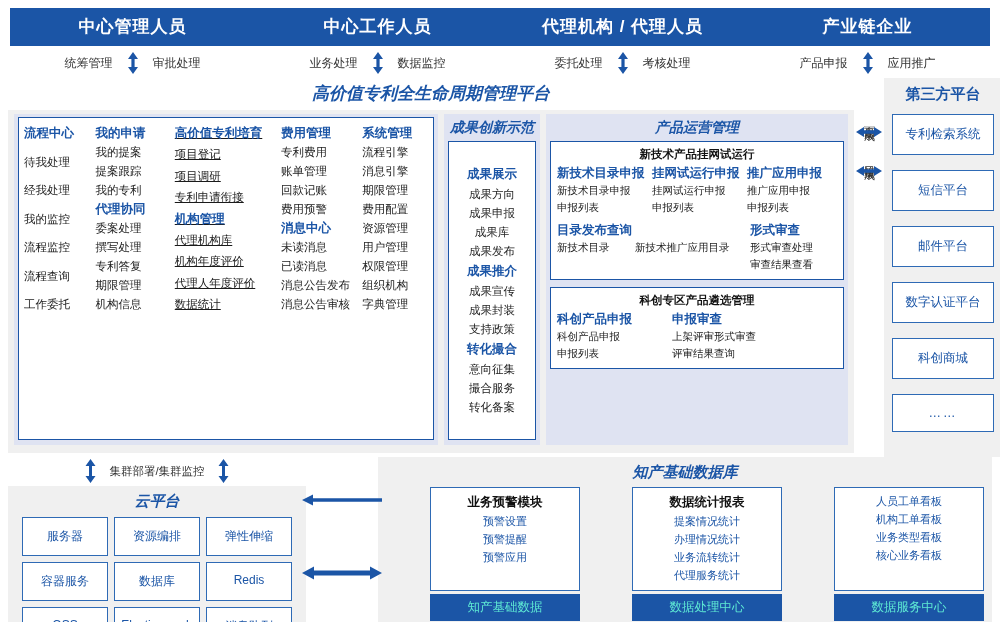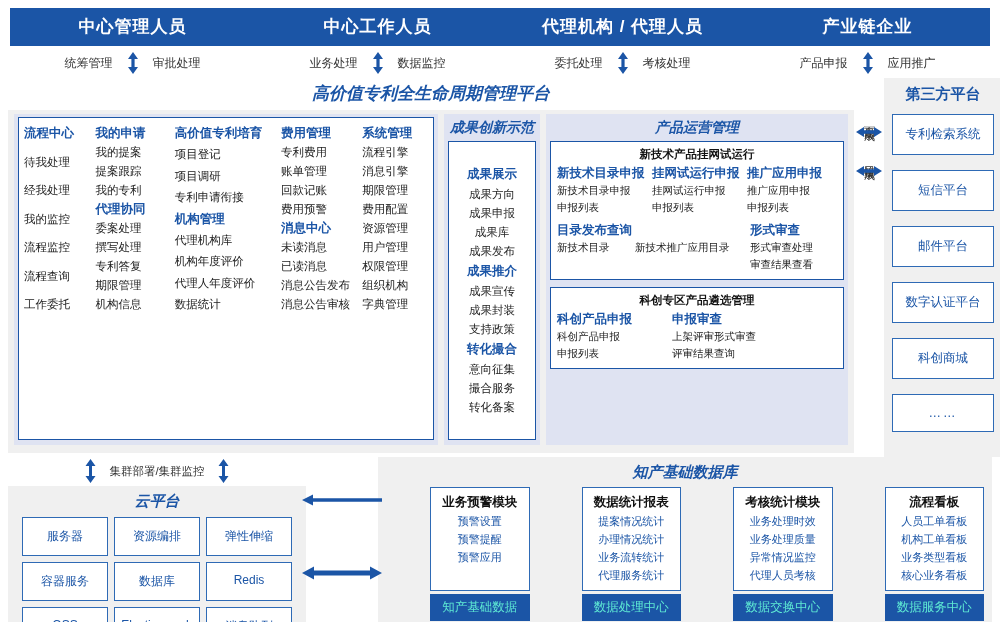--- a/index.html
+++ b/index.html
@@ -71,21 +71,21 @@
     font-size: 12.5px; font-weight: bold; color: #1B55A6;
     line-height: 19px; white-space: nowrap;
   }
   .item {
     font-size: 11.5px; color: #222; line-height: 19px; white-space: nowrap;
   }
 
   
   .zc0 { width: 74px; }
   .zc1 { width: 82px; }
-  .zc2 { width: 110px; }
+  .zc2 { width: 110px; text-decoration: underline; }
   .zc3 { width: 84px; }
   .zc4 { width: 68px; }
 
   
   .sect-chengguo .sect-body { padding: 22px 4px; }
   .cg-head {
     font-size: 12.5px; font-weight: bold; color: #1B55A6;
     line-height: 21px; text-align: center;
   }
   .cg-item { font-size: 11.5px; color: #222; line-height: 19px; text-align: center; }
@@ -473,31 +473,20 @@
             <div class="db-head">数据统计报表</div>
             <div class="db-item">提案情况统计</div>
             <div class="db-item">办理情况统计</div>
             <div class="db-item">业务流转统计</div>
             <div class="db-item">代理服务统计</div>
           </div>
           <div class="db-foot">数据处理中心</div>
         </div>
         <div class="db-col">
           <div class="db-card">
-            <div class="db-head">考核统计模块</div>
-            <div class="db-item">业务处理时效</div>
-            <div class="db-item">业务处理质量</div>
-            <div class="db-item">异常情况监控</div>
-            <div class="db-item">代理人员考核</div>
-          </div>
-          <div class="db-foot">数据交换中心</div>
-        </div>
-        <div class="db-col">
-          <div class="db-card">
-            <div class="db-head">流程看板</div>
             <div class="db-item">人员工单看板</div>
             <div class="db-item">机构工单看板</div>
             <div class="db-item">业务类型看板</div>
             <div class="db-item">核心业务看板</div>
           </div>
           <div class="db-foot">数据服务中心</div>
         </div>
       </div>
     </div>
 

